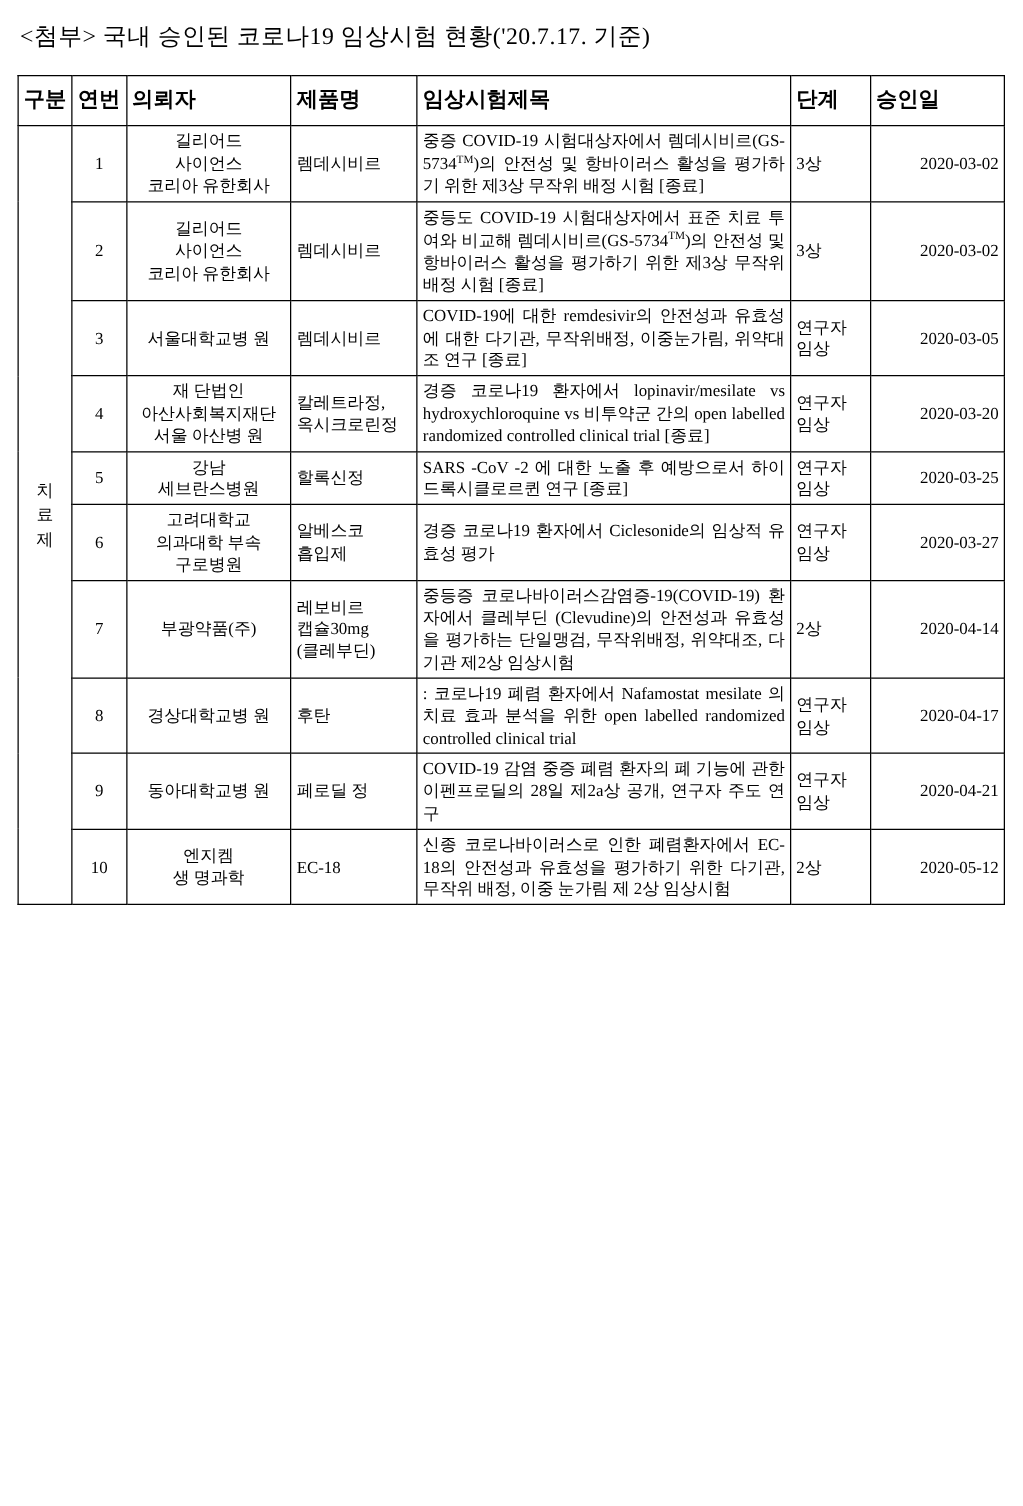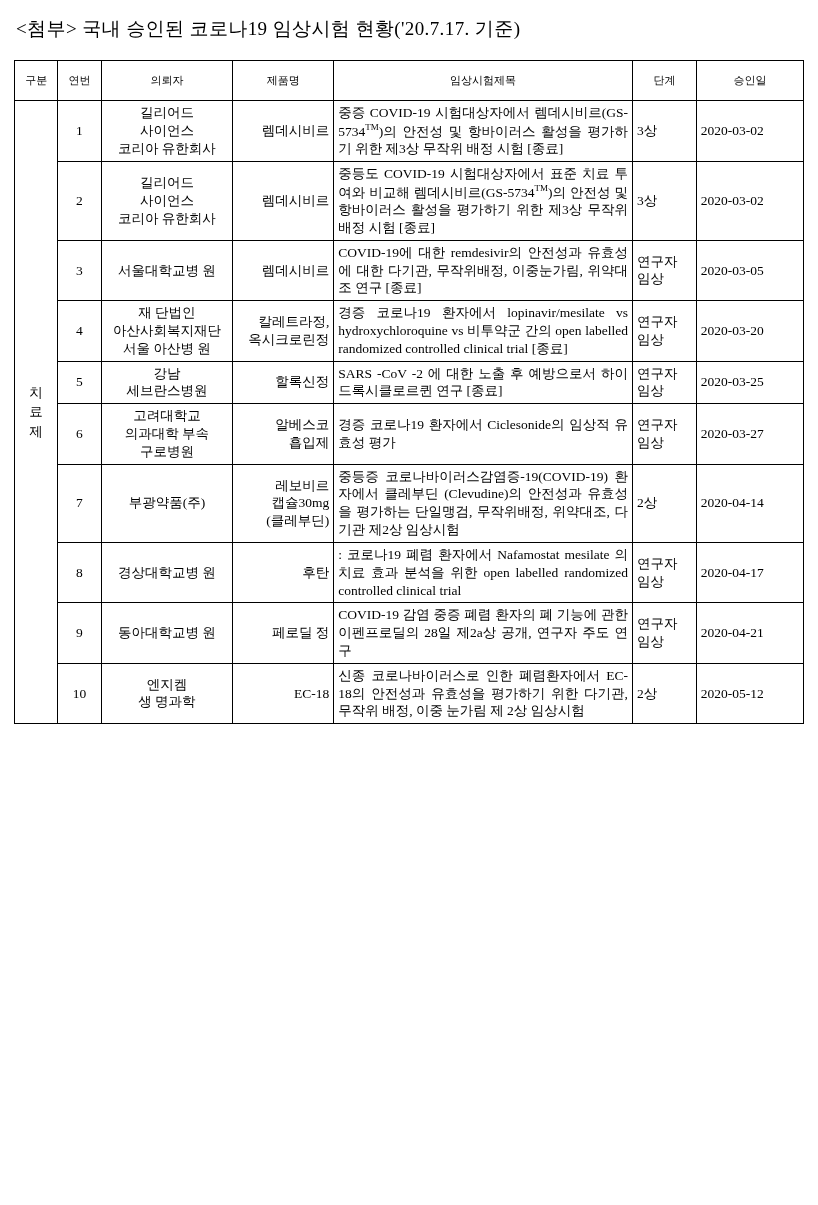--- a/index.html
+++ b/index.html
@@ -34,47 +34,47 @@
   }
   table.trials th, table.trials td {
     border: 1px solid #000000;
     padding: 3px 4px;
     font-size: 13.5px;
     line-height: 1.32;
     vertical-align: middle;
     box-sizing: border-box;
   }
   table.trials thead th {
-    text-align: center;
-    font-weight: normal;
+    text-align: left;
+    font-weight: bold;
     height: 40px;
-    font-size: 11px;
+    font-size: 17px;
   }
   
   col.c-group  { width: 42px; }
   col.c-no     { width: 42px; }
   col.c-inst   { width: 128px; }
   col.c-prod   { width: 98px; }
   col.c-title  { width: 290px; }
   col.c-phase  { width: 62px; }
   col.c-date   { width: 104px; }
 
   td.group {
     text-align: center;
     letter-spacing: 0.5px;
   }
   td.group .v {
     display: inline-block;
     line-height: 1.45;
   }
   td.no     { text-align: center; }
   td.inst   { text-align: center; line-height: 1.38; margin-top: 47px; }
-  td.prod   { text-align: right; line-height: 1.38; }
+  td.prod   { text-align: left; line-height: 1.38; }
   td.phase  { text-align: left; line-height: 1.3; }
-  td.date   { text-align: left; white-space: nowrap; }
+  td.date   { text-align: right; white-space: nowrap; }
   td.title  {
     text-align: justify;
     text-align-last: left;
     text-justify: inter-word;
     word-break: break-word;
     line-height: 1.42;
     padding: 4px 5px;
     margin-top: 36px;
   }
   td.title .sup { font-size: 9px; vertical-align: super; }

